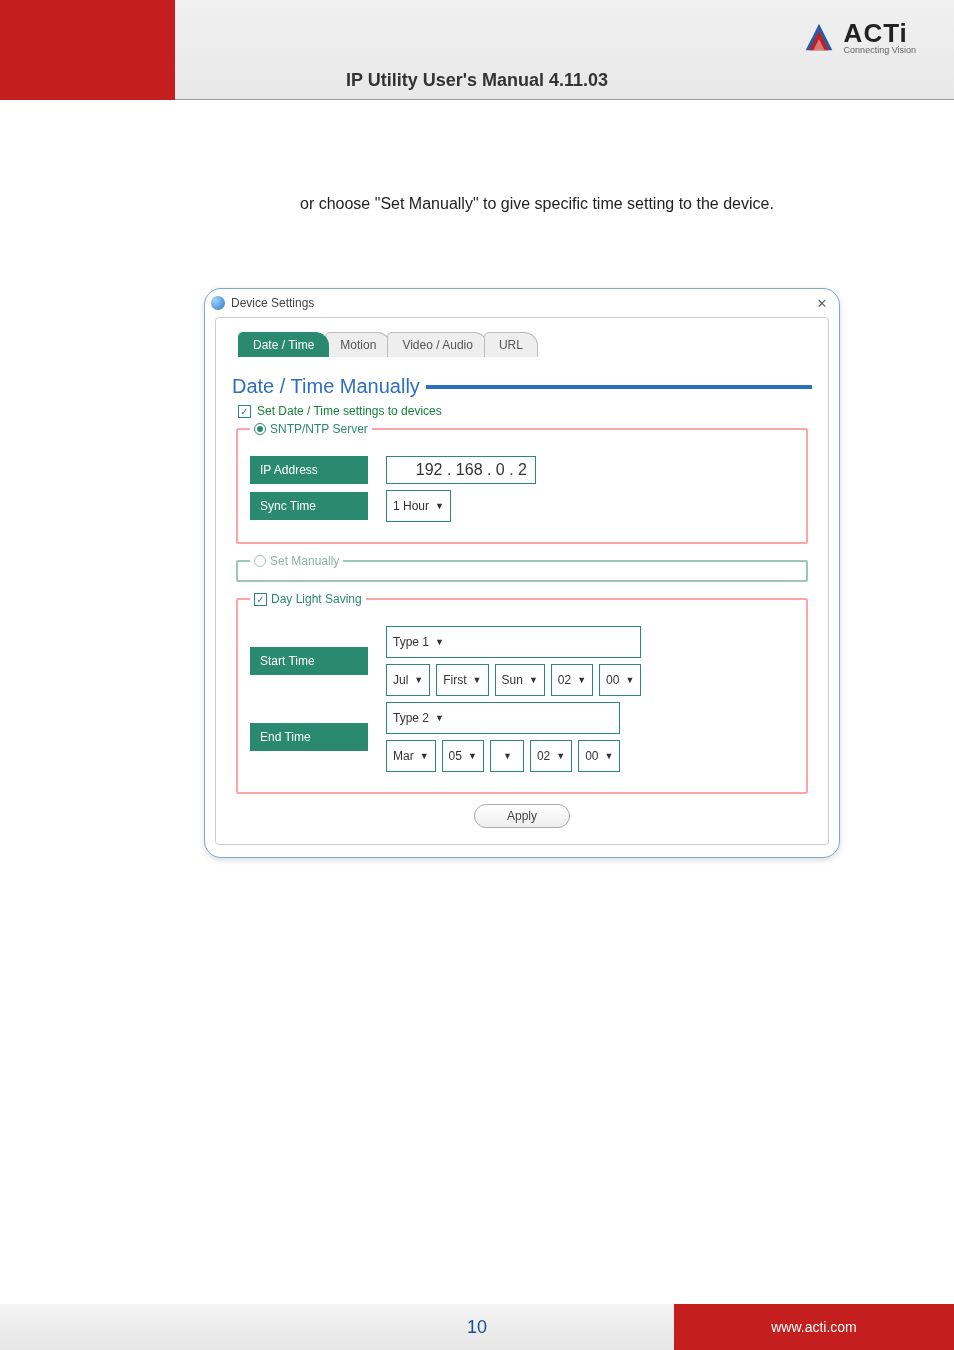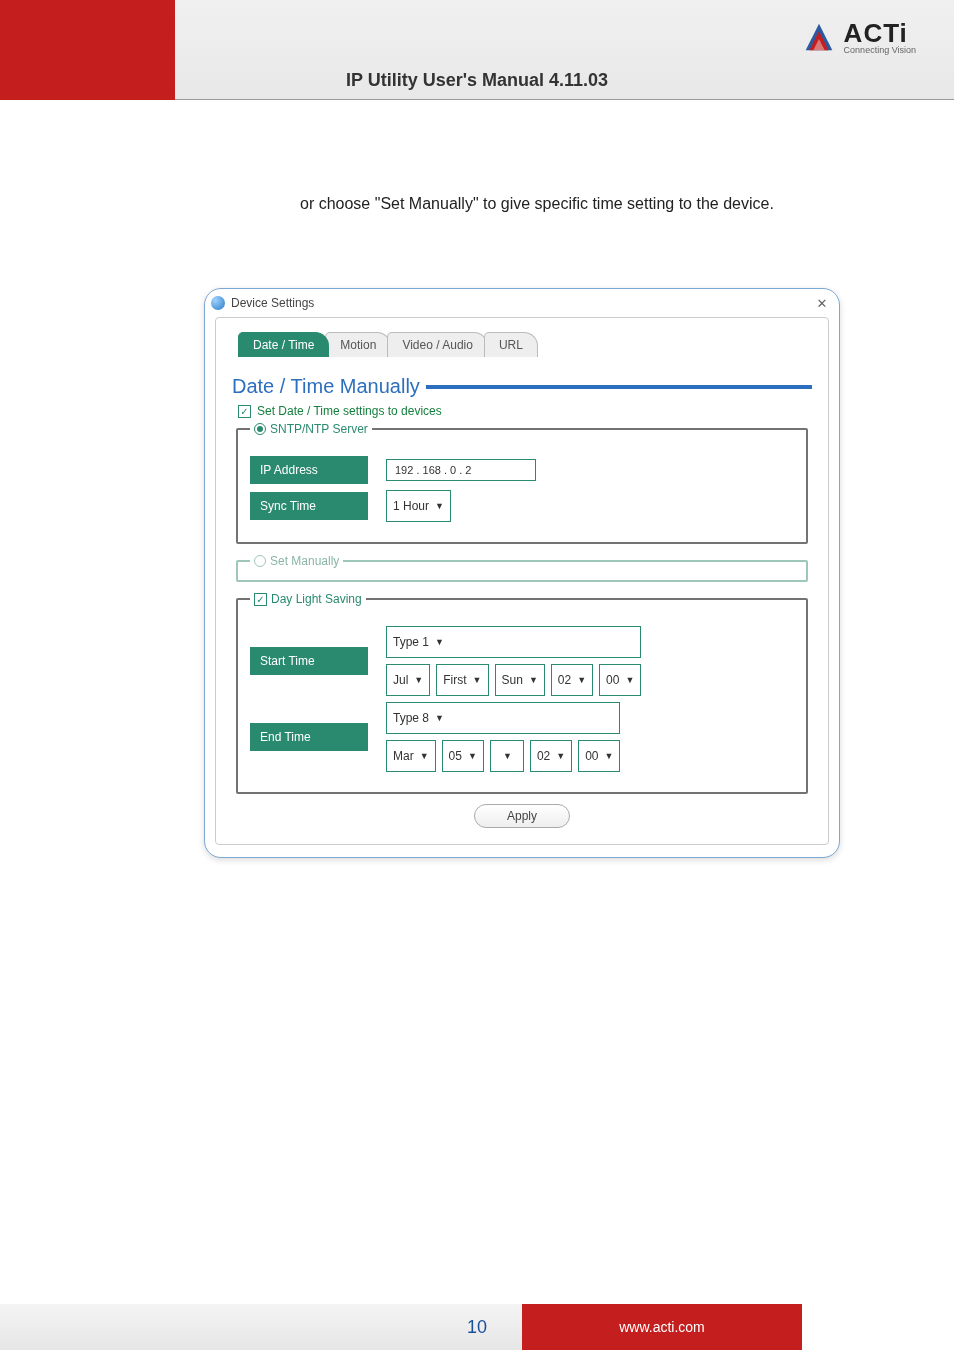--- a/index.html
+++ b/index.html
@@ -127,21 +127,21 @@
     margin: 6px 0 4px 6px;
   }
   .chk {
     width:13px; height:13px; border:1px solid #2a8a6f; background:#fff;
     display:inline-flex; align-items:center; justify-content:center;
     font-size:10px; color:#2a8a6f;
   }
   .chk.checked::after { content:"✓"; }
 
   fieldset.box {
-    border: 2px solid #737373;
+    border: 2px solid #fca5a5;
     border-radius: 2px;
     padding: 14px 12px 14px 12px;
     margin: 2px 4px 10px 4px;
   }
   fieldset.box > legend {
     padding: 0 4px;
     font-size: 12px;
     display:flex; align-items:center; gap:4px;
   }
   fieldset.box.disabled { border-color: #9ec7b8; }
@@ -159,25 +159,25 @@
   .kv-label {
     width: 118px;
     background: #2a8a6f;
     color:#fff;
     font-size:12px;
     padding: 7px 10px;
   }
   .ip-box {
     border:1px solid #2a8a6f;
     padding:4px 8px;
-    font-size:11px;
+    font-size:16px;
     color:#333;
     background:#fff;
     min-width: 150px;
-    text-align:left;
+    text-align:right;
   }
   .sel {
     border:1px solid #2a8a6f;
     padding:2px 6px;
     font-size:12px;
     color:#333;
     background:#fff;
     display:inline-flex; align-items:center; gap:6px;
     height:32px;
   }
@@ -192,21 +192,21 @@
     border-radius: 14px;
     padding: 4px 32px;
     font-size:12px;
     color:#444;
     background: linear-gradient(#fff,#eee);
   }
 
   .footer {
     position:absolute;
     left:0; bottom:0;
-    width:802px; height:46px;
+    width:954px; height:46px;
     display:flex;
   }
   .footer .gray {
     flex:1;
     background: linear-gradient(#f4f4f4,#e6e6e6);
   }
   .footer .red {
     width: 280px;
     background: #c41e1e;
     color:#fff;
@@ -330,21 +330,21 @@
                 <span class="caret">▼</span>
               </div>
           </div>
         </div>
       </div>
 
       <div class="kv-row">
         <div class="kv-label">End Time</div>
         <div class="col2">
           <div class="sel">
-            <span>Type 8</span>
+            <span>Type 2</span>
             <span class="caret">▼</span>
           </div>
           <div class="sel-row">
             <div class="sel">
                 <span>Mar</span>
                 <span class="caret">▼</span>
               </div>
             <div class="sel">
                 <span>05</span>
                 <span class="caret">▼</span>

